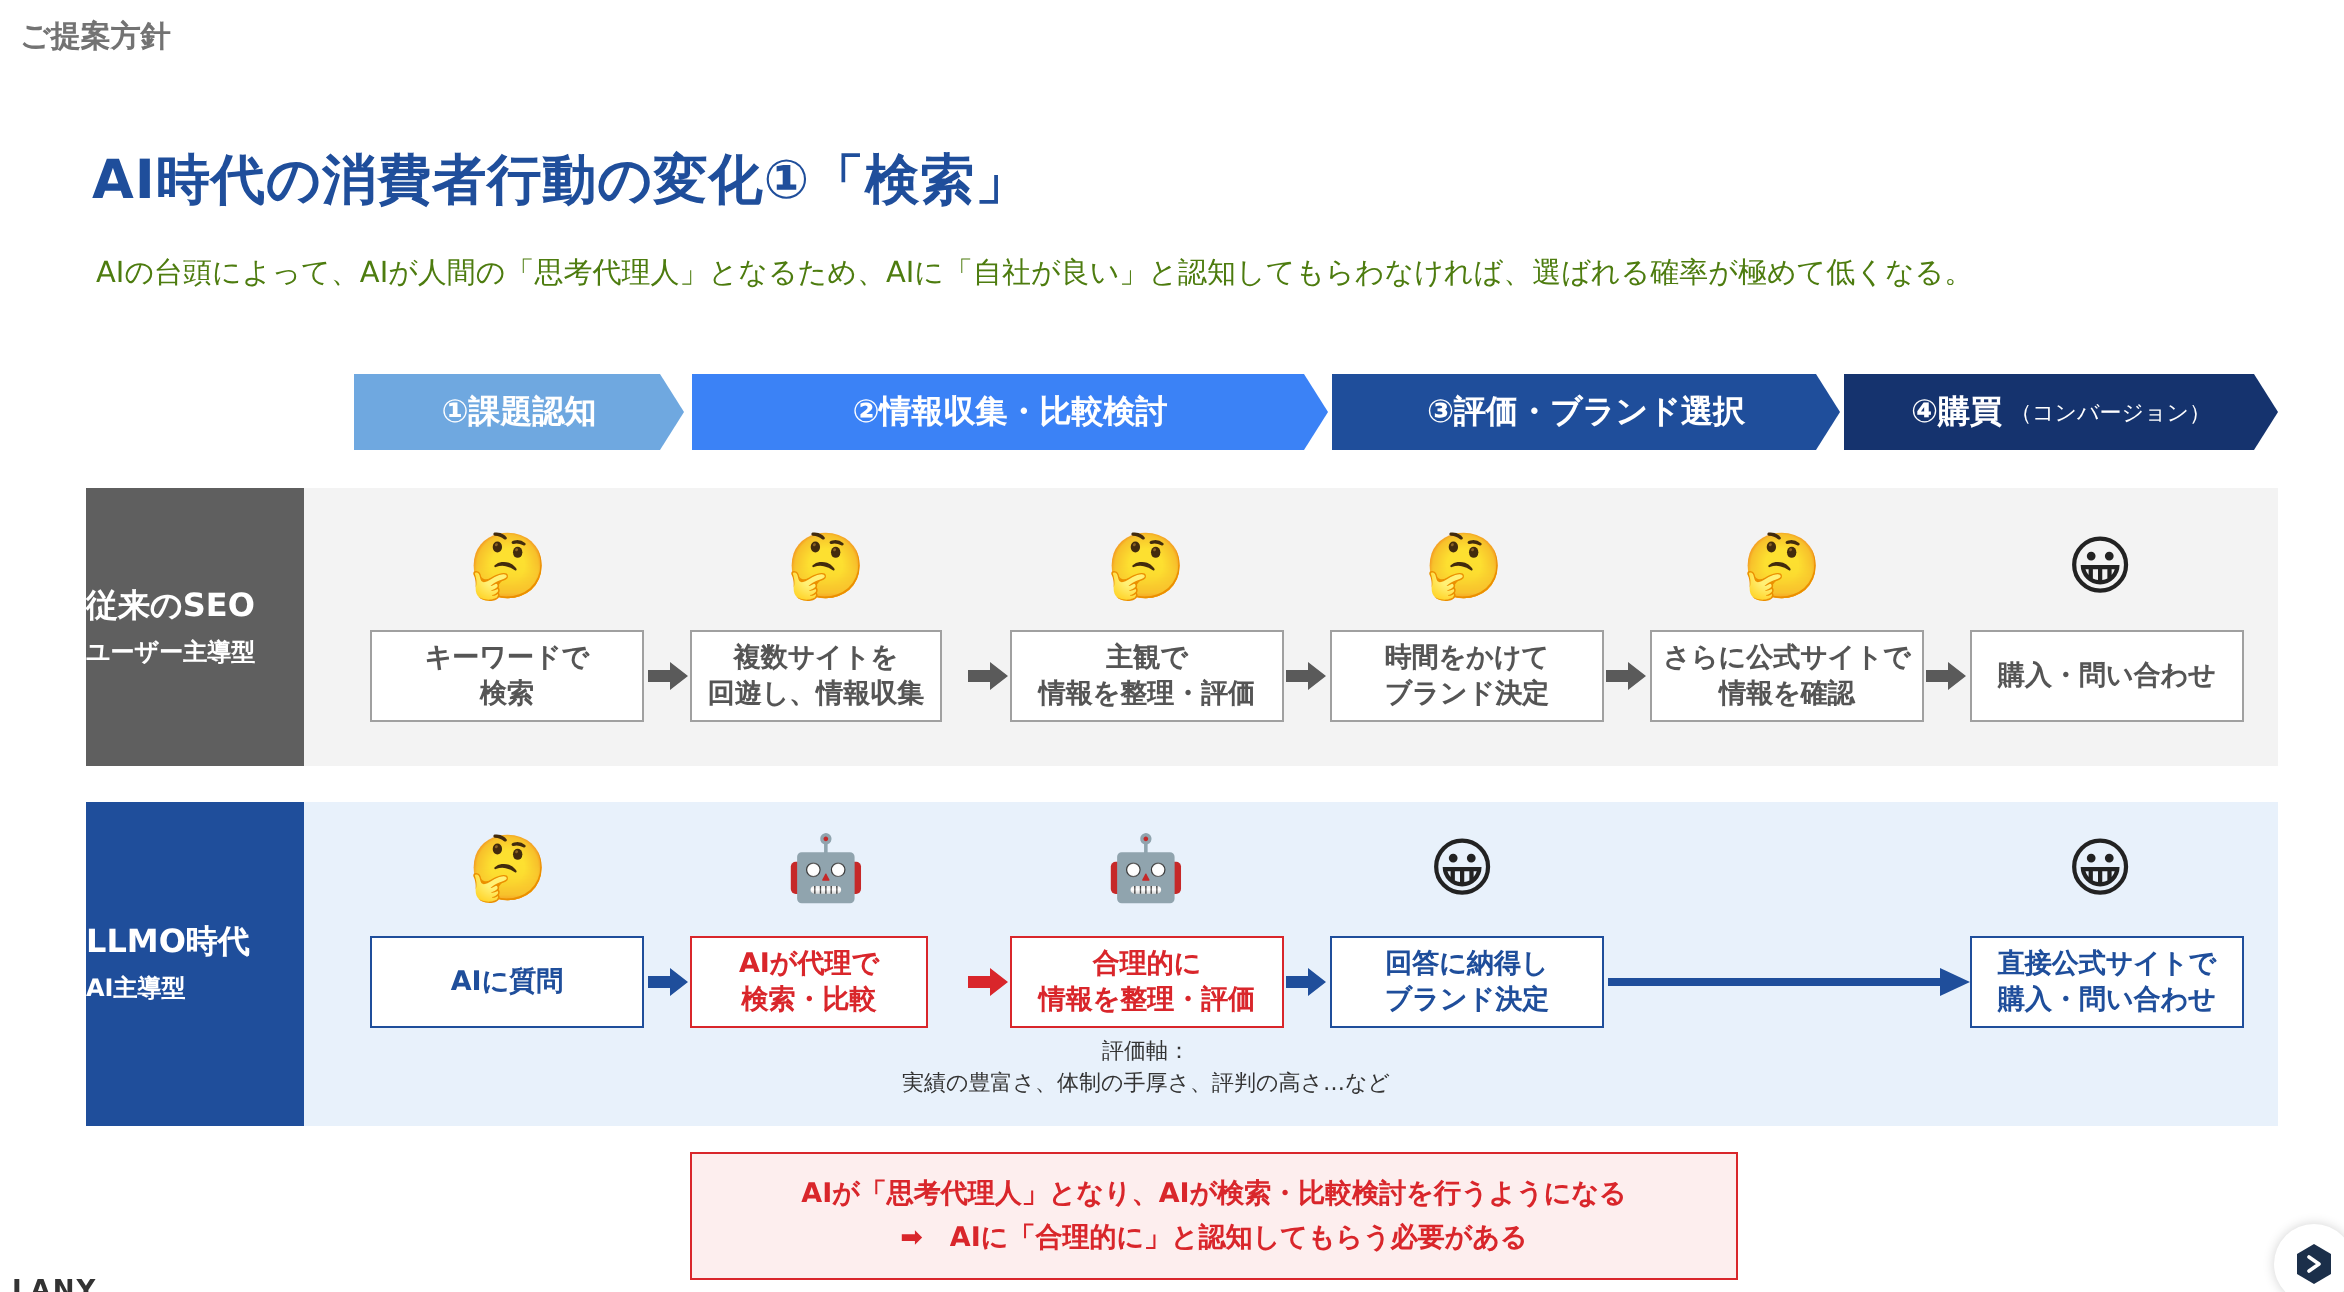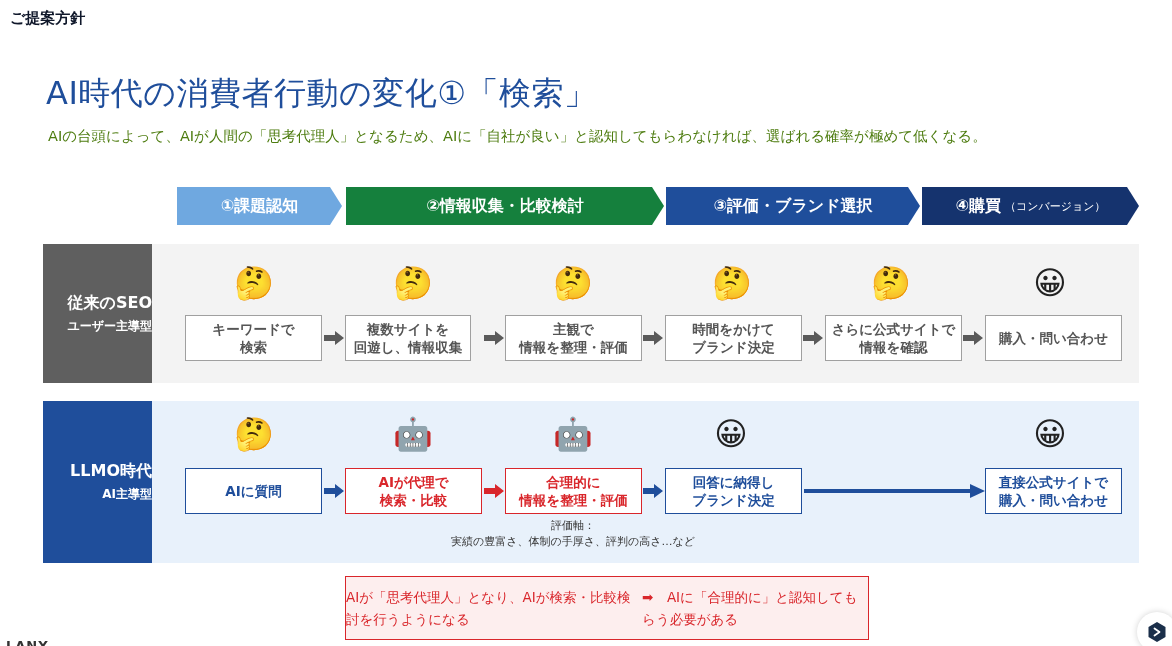--- a/index.html
+++ b/index.html
@@ -1,71 +1,71 @@
 <!DOCTYPE html>
 <html><head>
 <meta charset="utf-8">
 <style>
   * { box-sizing: border-box; margin: 0; padding: 0; }
   html, body { width: 1172px; height: 646px; overflow: hidden; background: #ffffff; }
   body { font-family: "DejaVu Sans", "Liberation Sans", sans-serif; color: #222; position: relative; }
 
-  .section-label { position: absolute; left: 10px; top: 9px; font-size: 15px; font-weight: bold; color: #0f172a; }
-  .title { position: absolute; left: 46px; top: 72px; font-size: 32px; font-weight: normal; color: #1f4e9b; letter-spacing: 0.5px; }
+  .section-label { position: absolute; left: 10px; top: 9px; font-size: 15px; font-weight: bold; color: #737373; }
+  .title { position: absolute; left: 46px; top: 72px; font-size: 27px; font-weight: bold; color: #1f4e9b; letter-spacing: 0.5px; }
   .subtitle { position: absolute; left: 48px; top: 127px; font-size: 14.5px; color: #4d7c0f; }
 
   .chevrons { position: absolute; top: 187px; left: 177px; height: 38px; width: 962px; }
   .chev { position: absolute; top: 0; height: 38px; display: flex; align-items: center; justify-content: center;
           color: #fff; font-weight: bold; font-size: 16px;
           clip-path: polygon(0 0, calc(100% - 12px) 0, 100% 50%, calc(100% - 12px) 100%, 0 100%); }
   .chev .small { font-size: 11px; margin-left: 4px; font-weight: normal; }
 
   .row { position: absolute; left: 43px; width: 1096px; }
   .row-seo { top: 244px; height: 139px; background: #f3f3f3; }
   .row-llmo { top: 401px; height: 162px; background: #e8f1fb; }
   .row-label { position: absolute; left: 0; top: 0; width: 109px; height: 100%; display: flex; flex-direction: column;
-               align-items: flex-end; justify-content: center; color: #fff; font-weight: bold; }
+               align-items: flex-start; justify-content: center; color: #fff; font-weight: bold; }
   .row-seo .row-label { background: #5f5f5f; }
   .row-llmo .row-label { background: #1f4e9b; }
   .row-label .l1 { font-size: 16px; }
   .row-label .l2 { font-size: 12px; margin-top: 4px; }
 
   .emoji { position: absolute; width: 38px; height: 38px; font-size: 32px; line-height: 38px; text-align: center; }
 
   .box { position: absolute; height: 46px; background: #fff; display: flex; align-items: center; justify-content: center;
          text-align: center; font-size: 13.5px; line-height: 18px; font-weight: bold; white-space: pre-line; }
   .box.grey { border: 1.5px solid #a0a0a0; color: #555; }
   .box.blue { border: 1.5px solid #1f4e9b; color: #1f4e9b; }
   .box.red { border: 1.5px solid #d9262b; color: #d9262b; }
 
   .arrow { position: absolute; width: 20px; height: 14px; }
   .arrow svg { display: block; }
 
   .note { position: absolute; text-align: center; font-size: 11px; color: #333; line-height: 16px; white-space: pre-line; }
 
   .callout { position: absolute; left: 345px; top: 576px; width: 524px; height: 64px; background: #fdeeee;
-             border: 1.5px solid #d9262b; display: flex; flex-direction: row; align-items: center; justify-content: center;
-             color: #d9262b; font-weight: normal; font-size: 13.5px; line-height: 22px; }
+             border: 1.5px solid #d9262b; display: flex; flex-direction: column; align-items: center; justify-content: center;
+             color: #d9262b; font-weight: bold; font-size: 13.5px; line-height: 22px; }
 
   .logo { position: absolute; left: 6px; top: 638px; font-size: 13px; font-weight: bold; color: #333; letter-spacing: 1px; }
   .fab { position: absolute; left: 1137px; top: 612px; width: 40px; height: 40px; border-radius: 50%; background: #fff;
          box-shadow: 0 0 6px rgba(0,0,0,0.18); display: flex; align-items: center; justify-content: center; }
 </style>
 </head>
 <body>
 
 <div class="section-label">ご提案方針</div>
 <h1 class="title">AI時代の消費者行動の変化①「検索」</h1>
 <p class="subtitle">AIの台頭によって、AIが人間の「思考代理人」となるため、AIに「自社が良い」と認知してもらわなければ、選ばれる確率が極めて低くなる。</p>
 
 <div class="chevrons">
   <div class="chev" style="left:0;width:165px;background:#6fa8e0;">
     <span>①課題認知</span>
   </div>
-  <div class="chev" style="left:169px;width:318px;background:#15803d;">
+  <div class="chev" style="left:169px;width:318px;background:#3b82f6;">
     <span>②情報収集・比較検討</span>
   </div>
   <div class="chev" style="left:489px;width:254px;background:#1f4e9b;">
     <span>③評価・ブランド選択</span>
   </div>
   <div class="chev" style="left:745px;width:217px;background:#15336e;">
     <span>④購買</span>
     <span class="small">（コンバージョン）</span>
   </div>
 </div>
@@ -132,21 +132,21 @@
   <div class="emoji" style="left:510px;top:14px;">🤖</div>
   <div class="emoji" style="left:669px;top:14px;">😀</div>
   <div class="emoji" style="left:988px;top:14px;">😀</div>
 
   <div class="box blue" style="left:142px;top:67px;width:137px;">AIに質問</div>
   <div class="arrow" style="left:281px;top:83px;">
       <svg width="20" height="14">
         <polygon points="0,4 11,4 11,0 20,7 11,14 11,10 0,10" fill="#1f4e9b"></polygon>
       </svg>
     </div>
-  <div class="box red" style="left:302px;top:67px;width:137px;">AIが代理で
+  <div class="box red" style="left:302px;top:67px;width:119px;">AIが代理で
 検索・比較</div>
   <div class="arrow" style="left:441px;top:83px;">
       <svg width="20" height="14">
         <polygon points="0,4 11,4 11,0 20,7 11,14 11,10 0,10" fill="#d9262b"></polygon>
       </svg>
     </div>
   <div class="box red" style="left:462px;top:67px;width:137px;">合理的に
 情報を整理・評価</div>
   <div class="arrow" style="left:600px;top:83px;">
       <svg width="20" height="14">

